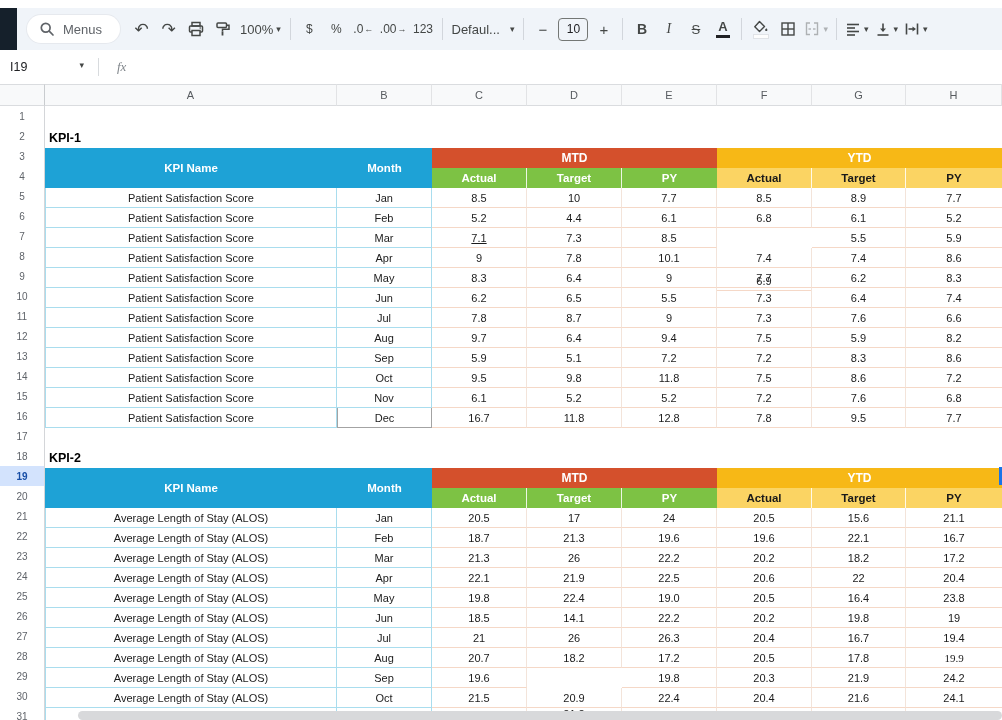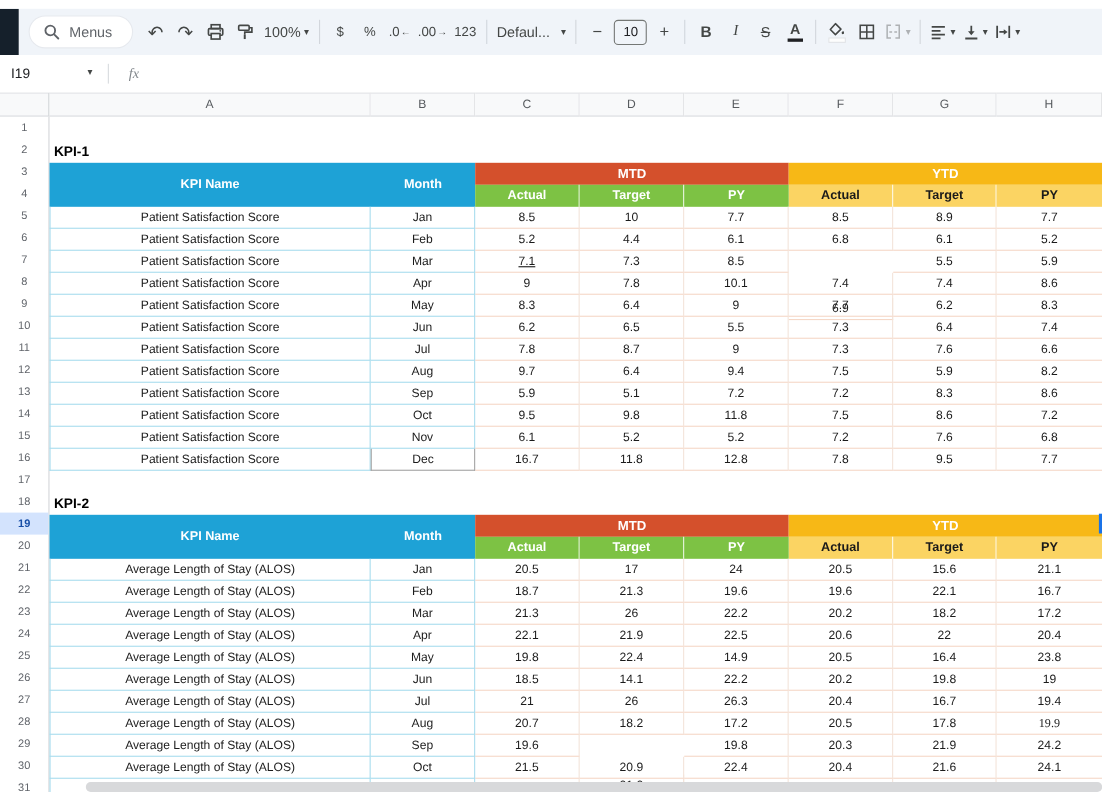--- a/index.html
+++ b/index.html
@@ -476,21 +476,21 @@
         <div class="cell cn" style="width: 95px;">22.5</div>
         <div class="cell cn" style="width: 95px;">20.6</div>
         <div class="cell cn" style="width: 94px;">22</div>
         <div class="cell cn last" style="width: 96px;">20.4</div>
       </div>
       <div class="row" style="top: 482px;">
         <div class="cell ca" style="width: 292px;">Average Length of Stay (ALOS)</div>
         <div class="cell cb" style="width: 95px;">May</div>
         <div class="cell cn" style="width: 95px;">19.8</div>
         <div class="cell cn" style="width: 95px;">22.4</div>
-        <div class="cell cn" style="width: 95px;">14.9</div>
+        <div class="cell cn" style="width: 95px;">19.0</div>
         <div class="cell cn" style="width: 95px;">20.5</div>
         <div class="cell cn" style="width: 94px;">16.4</div>
         <div class="cell cn last" style="width: 96px;">23.8</div>
       </div>
       <div class="row" style="top: 502px;">
         <div class="cell ca" style="width: 292px;">Average Length of Stay (ALOS)</div>
         <div class="cell cb" style="width: 95px;">Jun</div>
         <div class="cell cn" style="width: 95px;">18.5</div>
         <div class="cell cn" style="width: 95px;">14.1</div>
         <div class="cell cn" style="width: 95px;">22.2</div>

